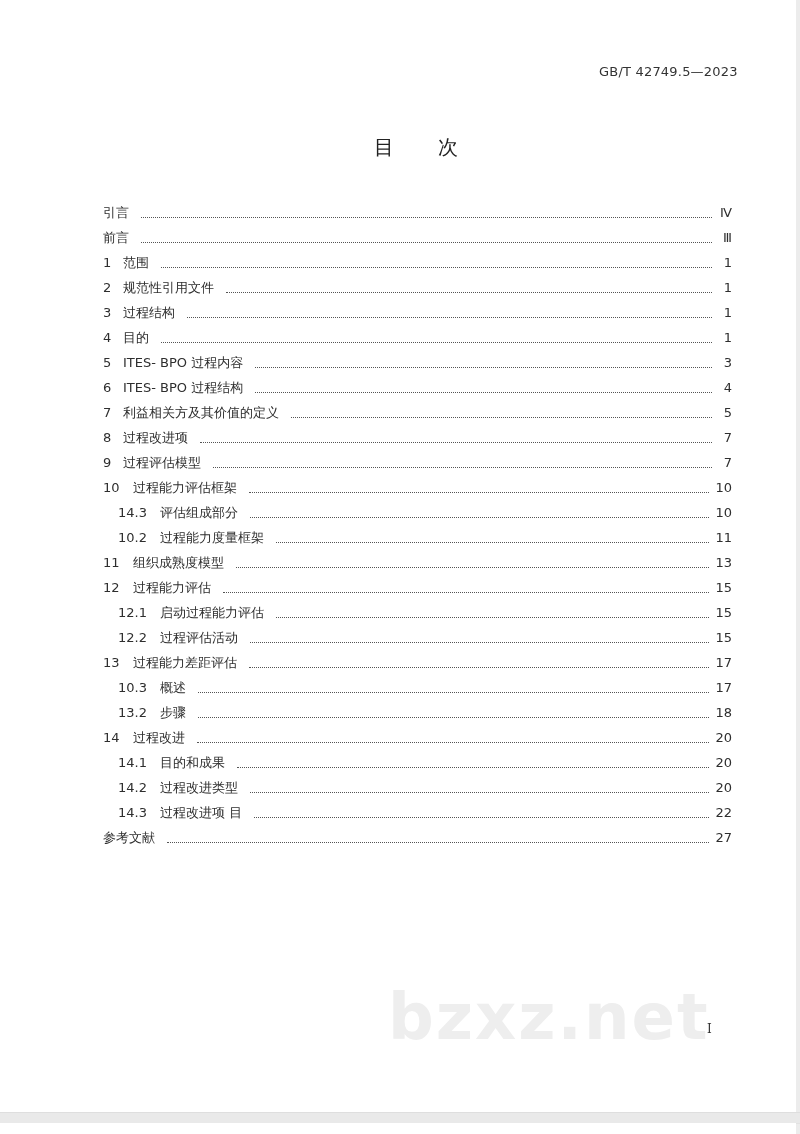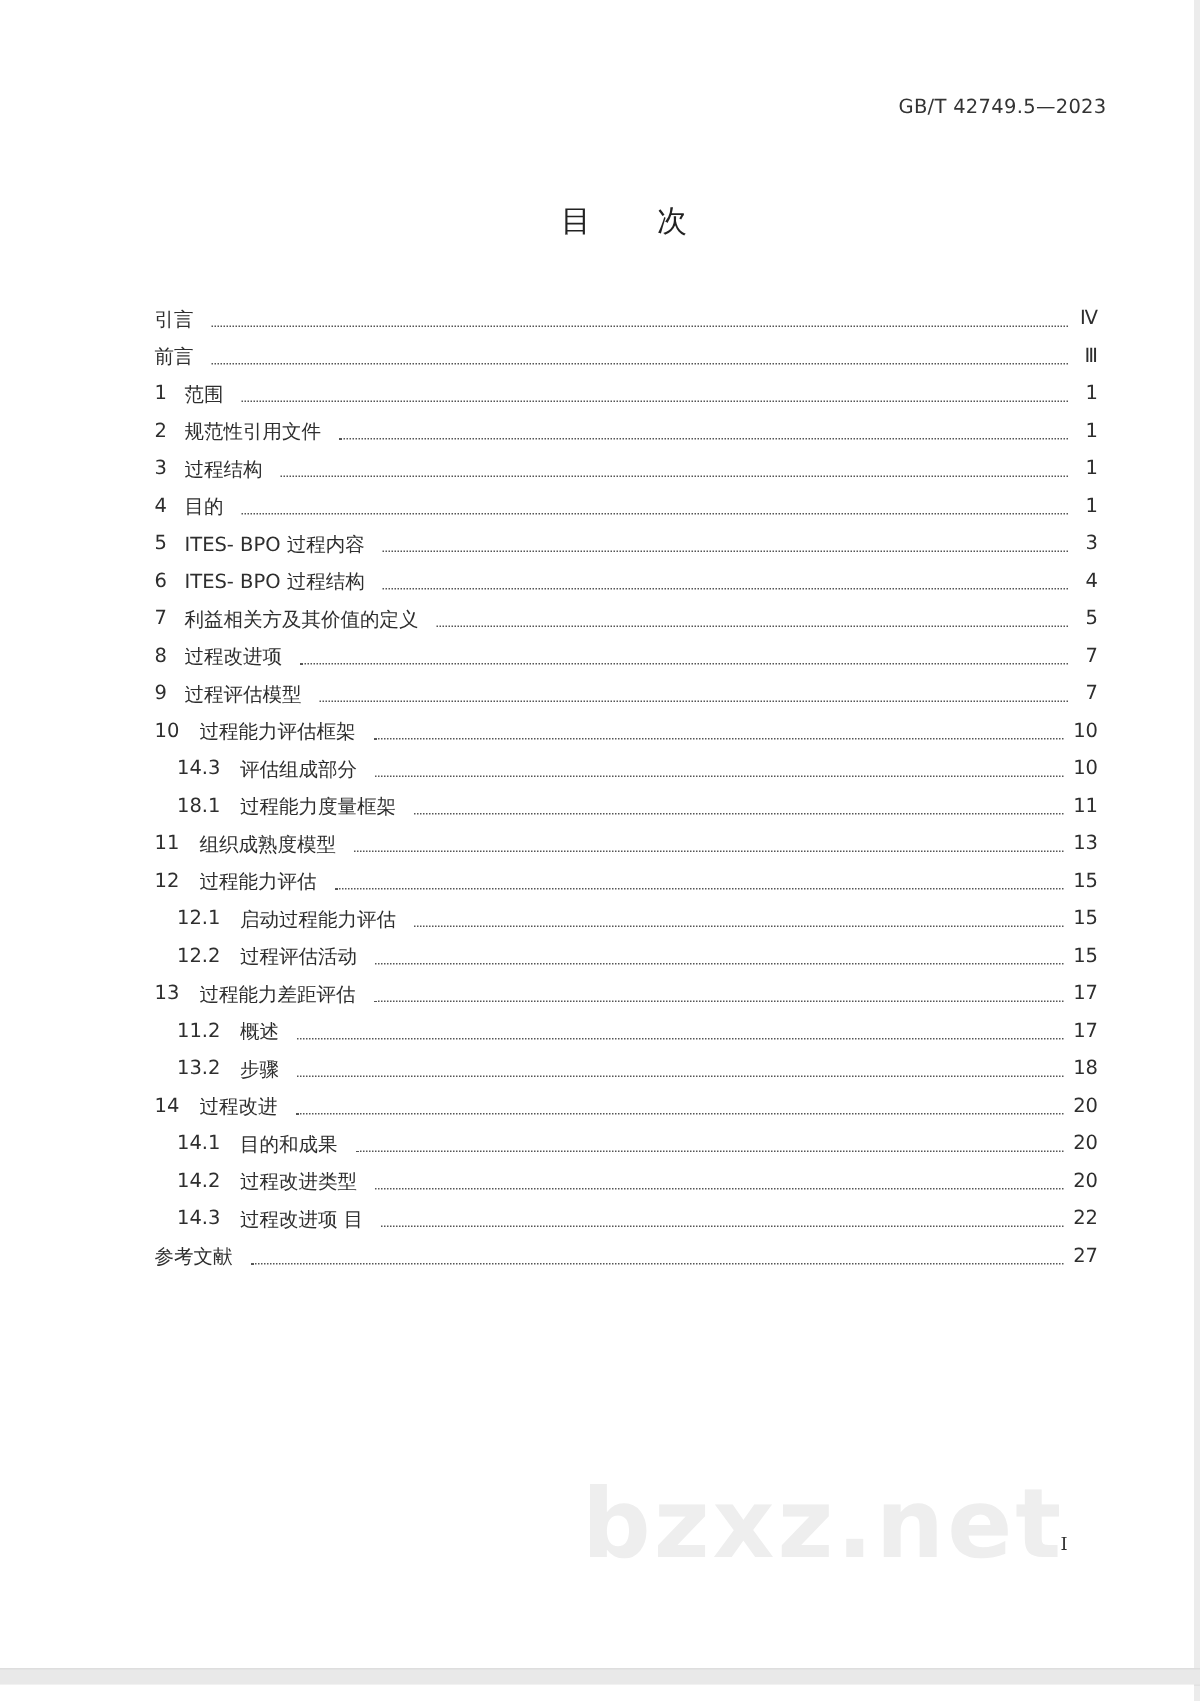--- a/index.html
+++ b/index.html
@@ -143,21 +143,21 @@
         <span class="lead"></span>
         <span class="pg">10</span>
       </div>
       <div class="toc-row lvl2">
         <span class="num">14.3</span>
         <span class="lbl">评估组成部分</span>
         <span class="lead"></span>
         <span class="pg">10</span>
       </div>
       <div class="toc-row lvl2">
-        <span class="num">18.1</span>
+        <span class="num">10.2</span>
         <span class="lbl">过程能力度量框架</span>
         <span class="lead"></span>
         <span class="pg">11</span>
       </div>
       <div class="toc-row lvl1 wide">
         <span class="num">11</span>
         <span class="lbl">组织成熟度模型</span>
         <span class="lead"></span>
         <span class="pg">13</span>
       </div>
@@ -179,21 +179,21 @@
         <span class="lead"></span>
         <span class="pg">15</span>
       </div>
       <div class="toc-row lvl1 wide">
         <span class="num">13</span>
         <span class="lbl">过程能力差距评估</span>
         <span class="lead"></span>
         <span class="pg">17</span>
       </div>
       <div class="toc-row lvl2">
-        <span class="num">11.2</span>
+        <span class="num">10.3</span>
         <span class="lbl">概述</span>
         <span class="lead"></span>
         <span class="pg">17</span>
       </div>
       <div class="toc-row lvl2">
         <span class="num">13.2</span>
         <span class="lbl">步骤</span>
         <span class="lead"></span>
         <span class="pg">18</span>
       </div>

